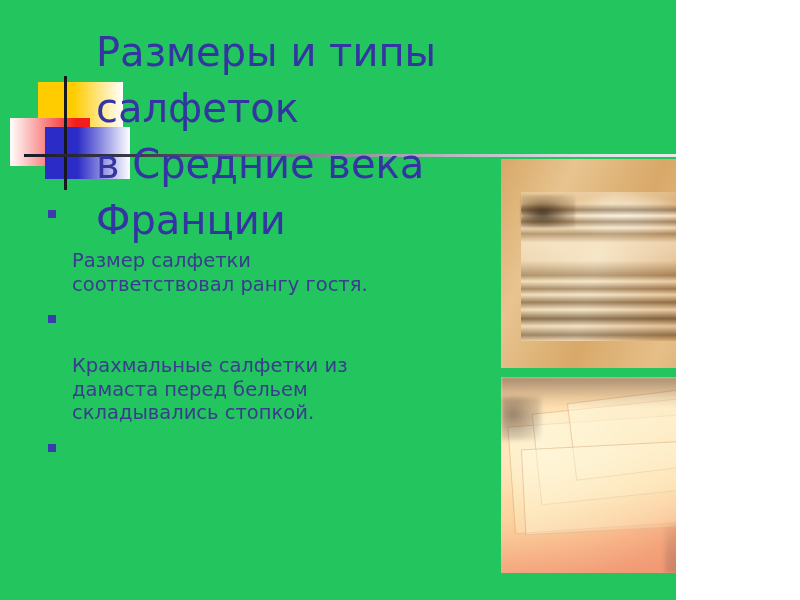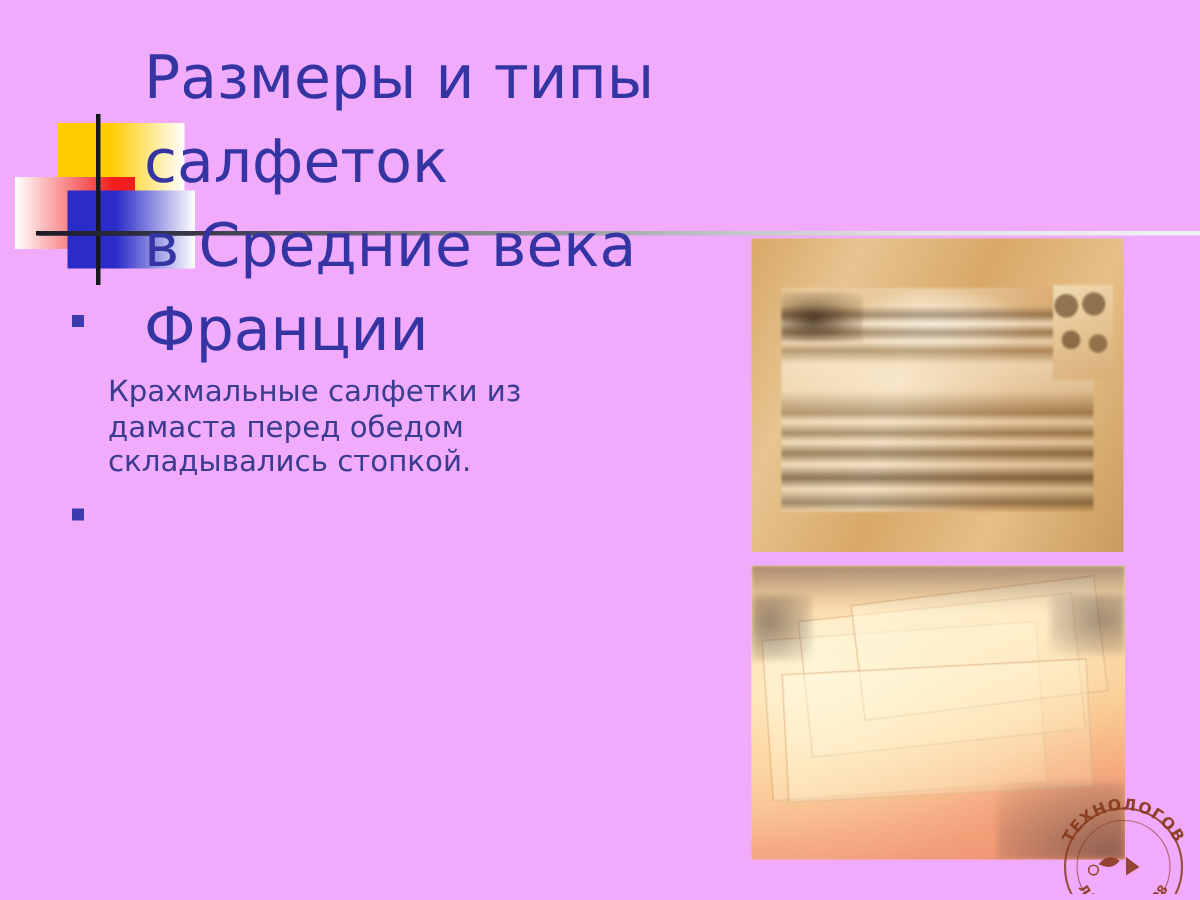--- a/index.html
+++ b/index.html
@@ -7,22 +7,22 @@
 
   html, body {
     width:800px; height:600px;
     overflow:hidden;
     background:#ffffff;
     font-family:"DejaVu Sans", sans-serif;
   }
 
   #slide {
     position:relative;
-    width:800px; height:600px;
-    background:#f0abfc;
+    width:676px; height:600px;
+    background:#22c55e;
     overflow:hidden;
   }
 
   
   .deco { position:absolute; left:0; top:60px; width:150px; height:130px; }
 
   .deco-sq {
     position:absolute;
   }
   
@@ -225,22 +225,27 @@
   <div class="rule"></div>
 
   <div class="title">Размеры и типы
 салфеток
 в Средние века
 Франции</div>
 
   <div class="body">
     <div class="bullet">
       <span class="marker"></span>
+      <span>Размер салфетки
+соответствовал рангу гостя.</span>
+    </div>
+    <div class="bullet">
+      <span class="marker"></span>
       <span>Крахмальные  салфетки из
-дамаста перед обедом
+дамаста перед бельем
 складывались стопкой.</span>
     </div>
     <div class="bullet">
       <span class="marker"></span>
       
     </div>
   </div>
 
   <div class="photo" id="photo-napkin-stack">
     <div class="inner"></div>

